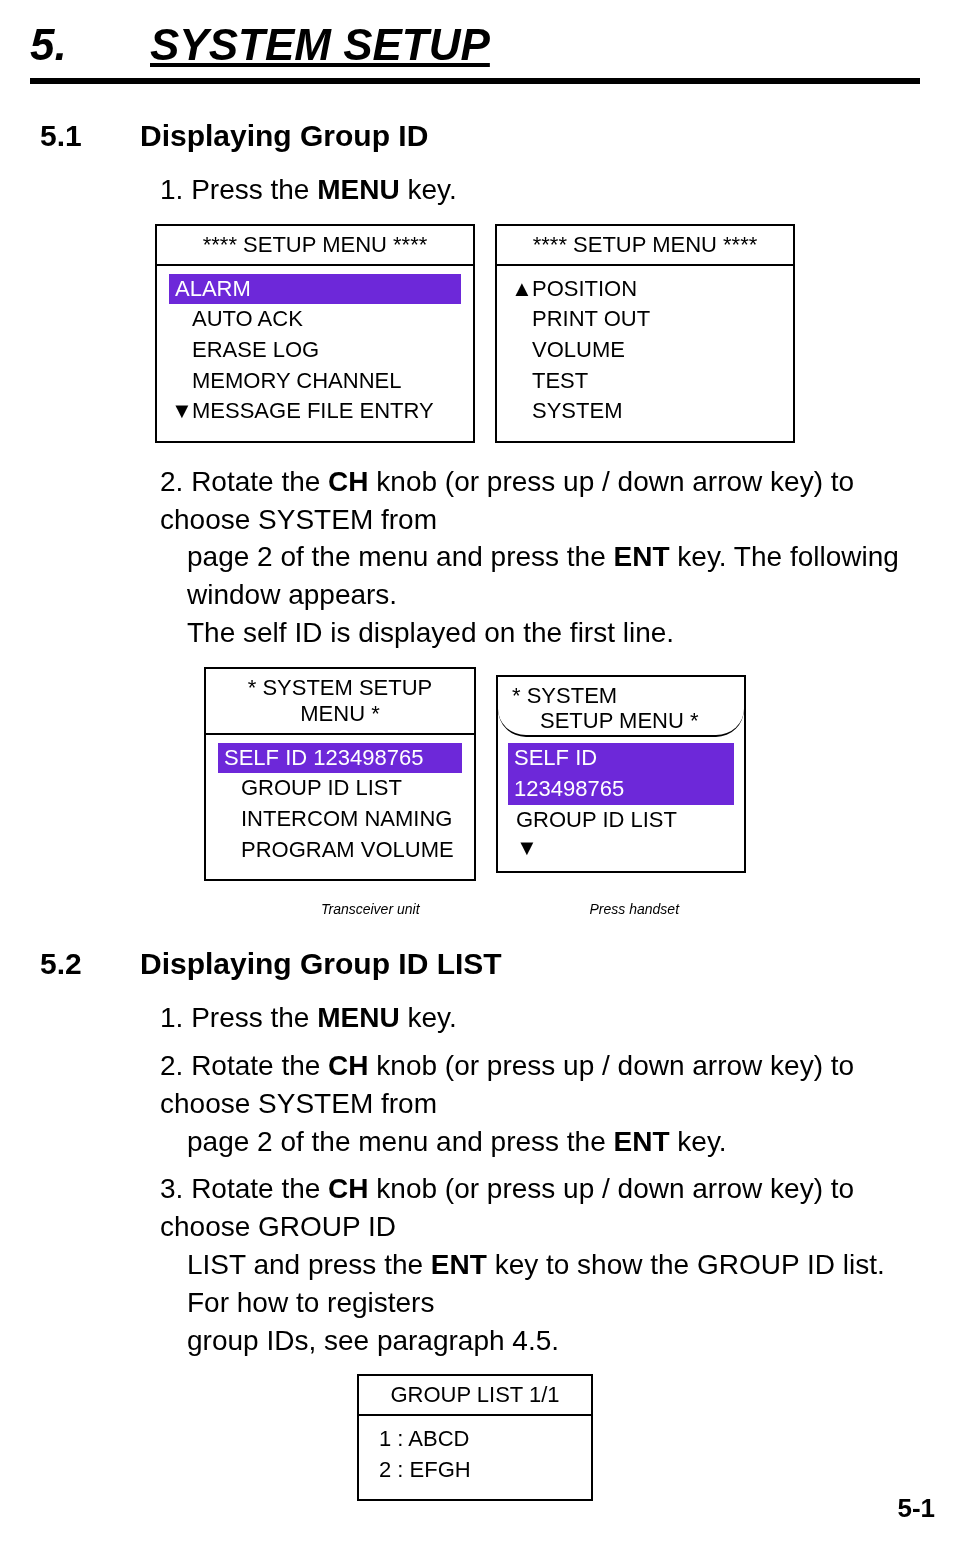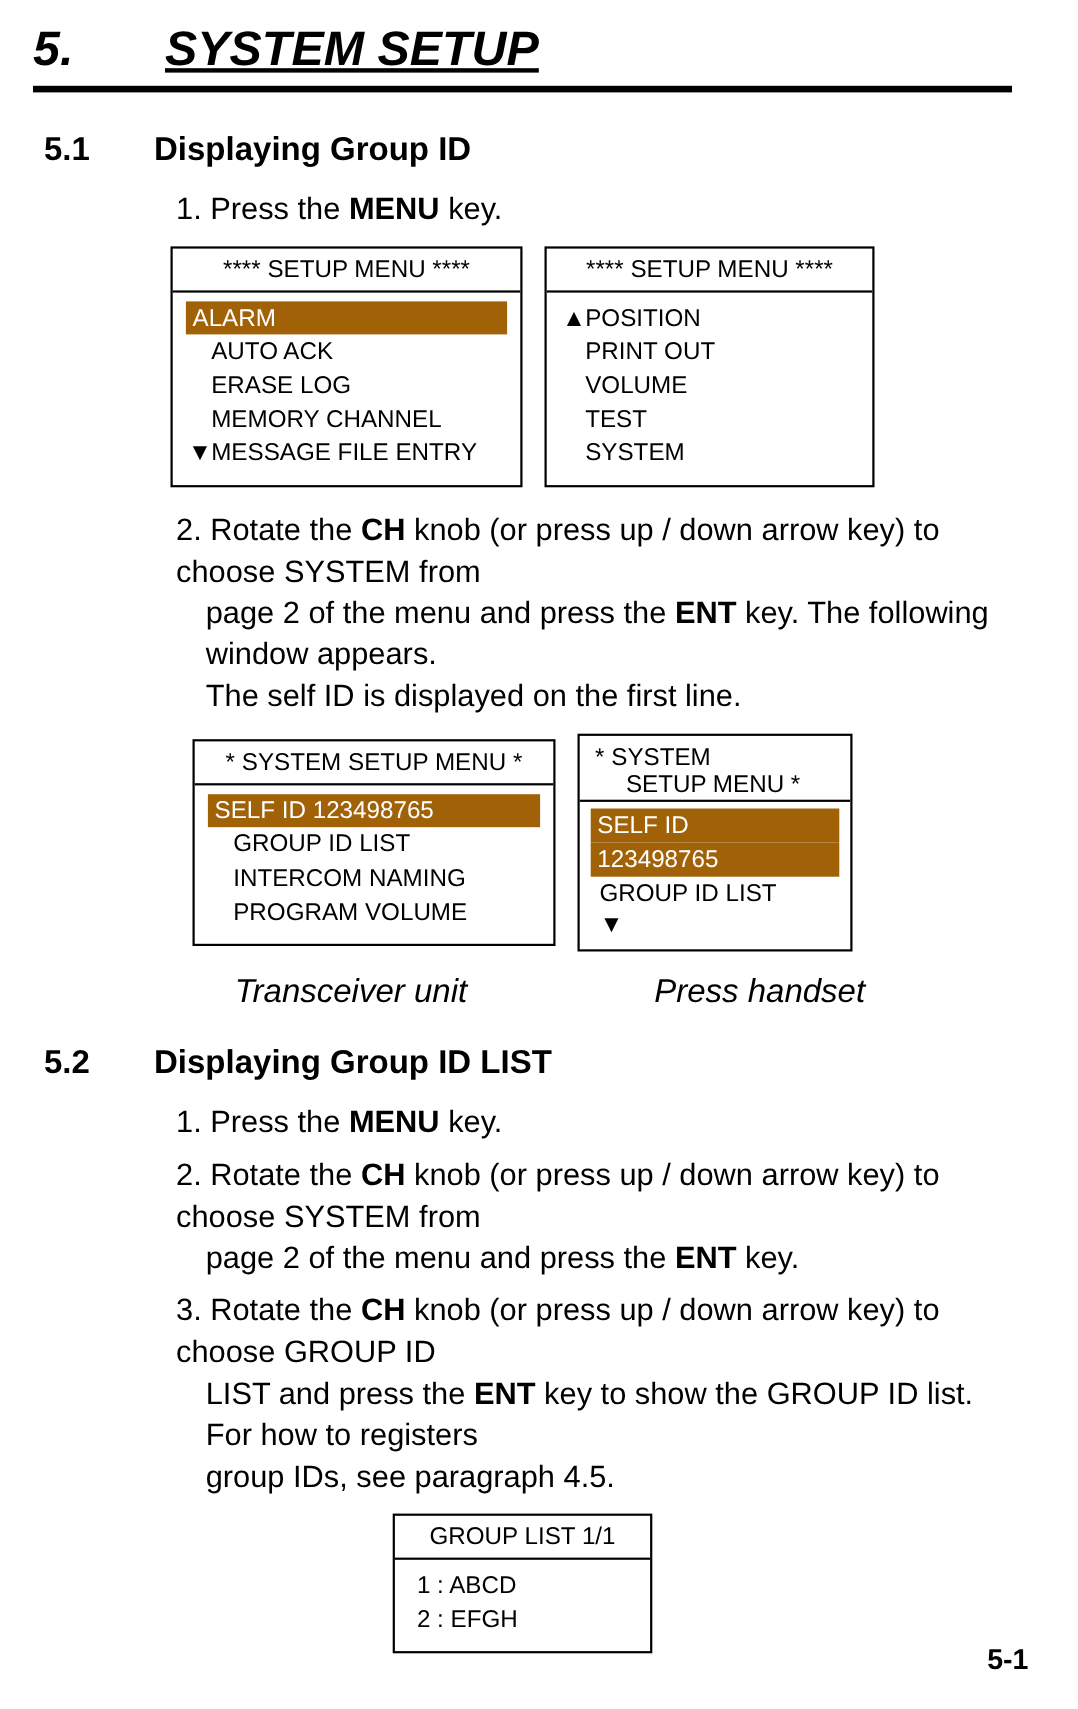--- a/index.html
+++ b/index.html
@@ -63,71 +63,72 @@
       background: white;
       font-family: Arial, Helvetica, sans-serif;
     }
     .screen-a {
       width: 320px;
     }
     .screen-b {
       width: 300px;
     }
     .screen-c {
-      width: 330px;
+      width: 272px;
     }
     .screen-d {
       width: 250px;
     }
     .screen-e {
       width: 236px;
       margin: 15px auto;
     }
     .screen-header {
       border-bottom: 2px solid black;
       padding: 6px 10px;
       font-size: 22px;
       text-align: center;
     }
     .screen-header-narrow {
       border-bottom: 2px solid black;
       padding: 6px 10px 2px 14px;
       font-size: 22px;
       text-align: left;
       line-height: 1.15;
+      border-radius: 28px;
     }
     .screen-header-narrow .l2 {
       display: block;
       padding-left: 28px;
     }
     .screen-body {
       padding: 8px 12px 14px 12px;
     }
     .menu-line {
       font-size: 22px;
       padding: 1px 4px 1px 23px;
       position: relative;
       line-height: 1.3;
     }
     .menu-line.selected {
-      background: #a16207;
+      background: #6d28d9;
       color: white;
       margin-left: 0;
       padding-left: 6px;
     }
     .menu-line .arrow {
       position: absolute;
       left: 2px;
     }
     .caption-row {
       display: flex;
       justify-content: center;
       gap: 170px;
       font-style: italic;
-      font-size: 30px;
+      font-size: 14px;
       margin-top: 8px;
       margin-bottom: 30px;
     }
     .caption-row .cap1 {
       padding-left: 50px;
     }
     .section-block {
       margin-top: 30px;
     }
     .page-number {

